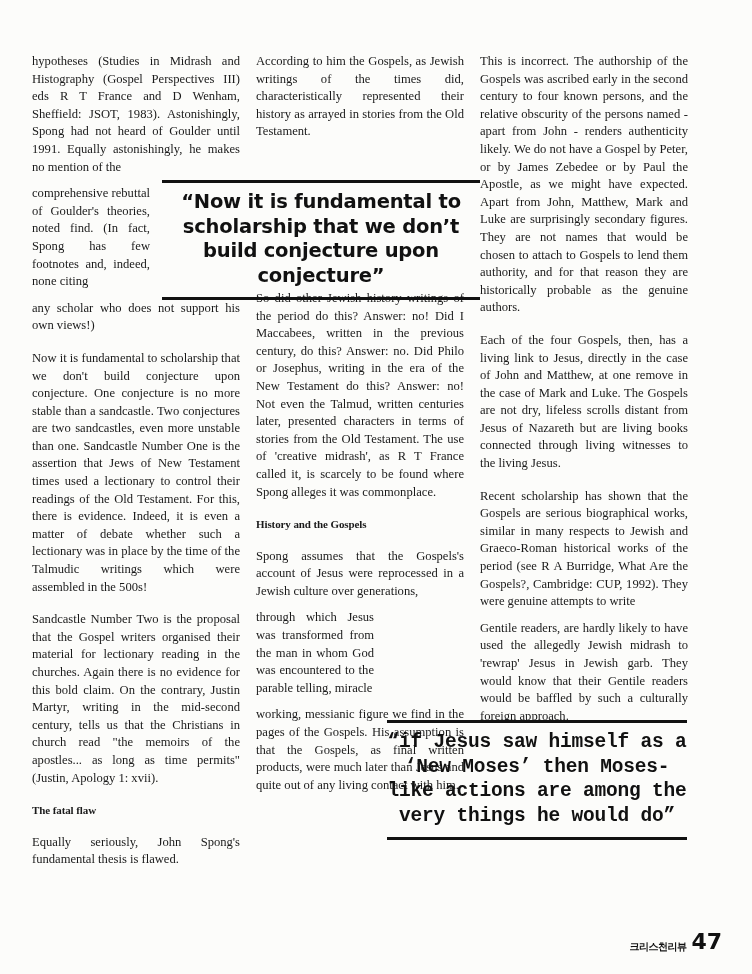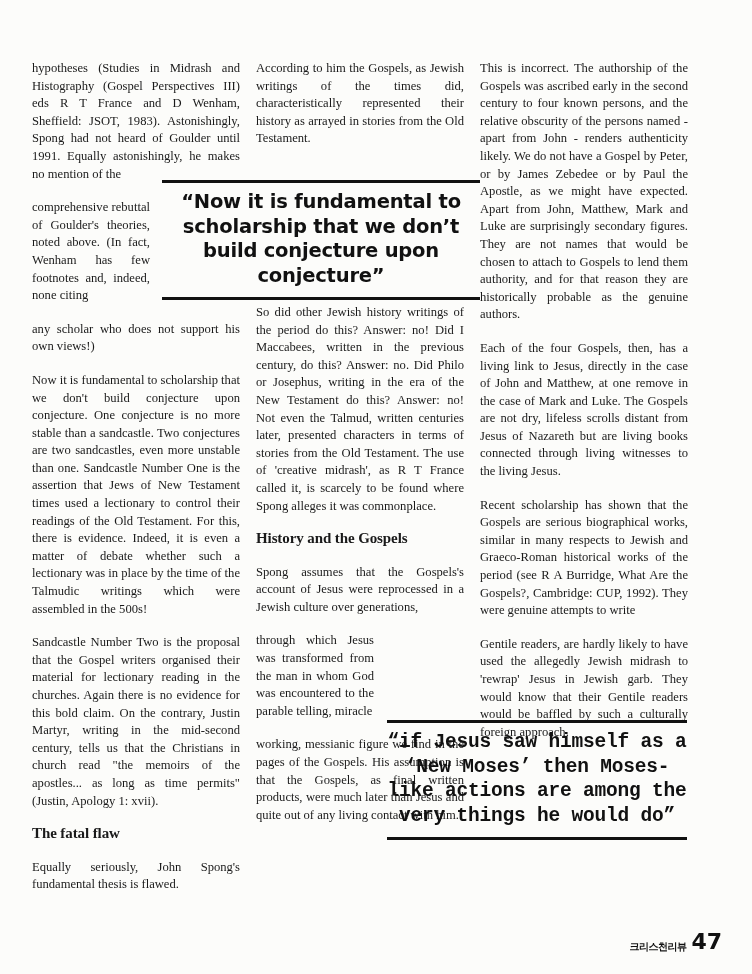--- a/index.html
+++ b/index.html
@@ -40,27 +40,27 @@
     line-height: 17.6px;
     text-align: justify;
     text-justify: inter-word;
     hyphens: none;
   }
   #col1 { left: 0px; }
   #col2 { left: 224px; }
   #col3 { left: 448px; }
 
   .col p {
-    margin: 16px 0 15px 0;
+    margin: 9px 0 15px 0;
     text-align: justify;
   }
   .col p.tight { margin-bottom: 0; }
 
   h3.subhead {
-    font-size: 15px;
+    font-size: 11px;
     line-height: 17.6px;
     font-weight: bold;
     margin: 0 0 14px 0;
     text-align: left;
     letter-spacing: -0.1px;
   }
 
   
   .narrow-right {
     width: 118px;
@@ -139,21 +139,21 @@
 </style>
 </head>
 <body>
 
 <div class="page"></div>
 
 <div class="content">
 
   <div class="col" id="col1">
     <p class="tight">hypotheses (Studies in Midrash and Histography (Gospel Perspectives III) eds R T France and D Wenham, Sheffield: JSOT, 1983). Astonishingly, Spong had not heard of Goulder until 1991. Equally astonishingly, he makes no mention of the</p>
-    <p class="shift-col1 tight">comprehensive rebuttal of Goulder's theories, noted above. (In fact, Wenham has few footnotes and, indeed, none citing</p>
+    <p class="shift-col1 tight">comprehensive rebuttal of Goulder's theories, noted find. (In fact, Spong has few footnotes and, indeed, none citing</p>
     <p>any scholar who does not support his own views!)</p>
     <p>Now it is fundamental to scholarship that we don't build conjecture upon conjecture. One conjecture is no more stable than a sandcastle. Two conjectures are two sandcastles, even more unstable than one. Sandcastle Number One is the assertion that Jews of New Testament times used a lectionary to control their readings of the Old Testament. For this, there is evidence. Indeed, it is even a matter of debate whether such a lectionary was in place by the time of the Talmudic writings which were assembled in the 500s!</p>
     <p>Sandcastle Number Two is the proposal that the Gospel writers organised their material for lectionary reading in the churches. Again there is no evidence for this bold claim. On the contrary, Justin Martyr, writing in the mid-second century, tells us that the Christians in church read "the memoirs of the apostles... as long as time permits" (Justin, Apology 1: xvii).</p>
     <h3 class="subhead">The fatal flaw</h3>
     <p>Equally seriously, John Spong's fundamental thesis is flawed.</p>
   </div>
 
   <div class="col" id="col2">
     <p>According to him the Gospels, as Jewish writings of the times did, characteristically represented their history as arrayed in stories from the Old Testament.</p>
     <div style="height:125px"></div>

